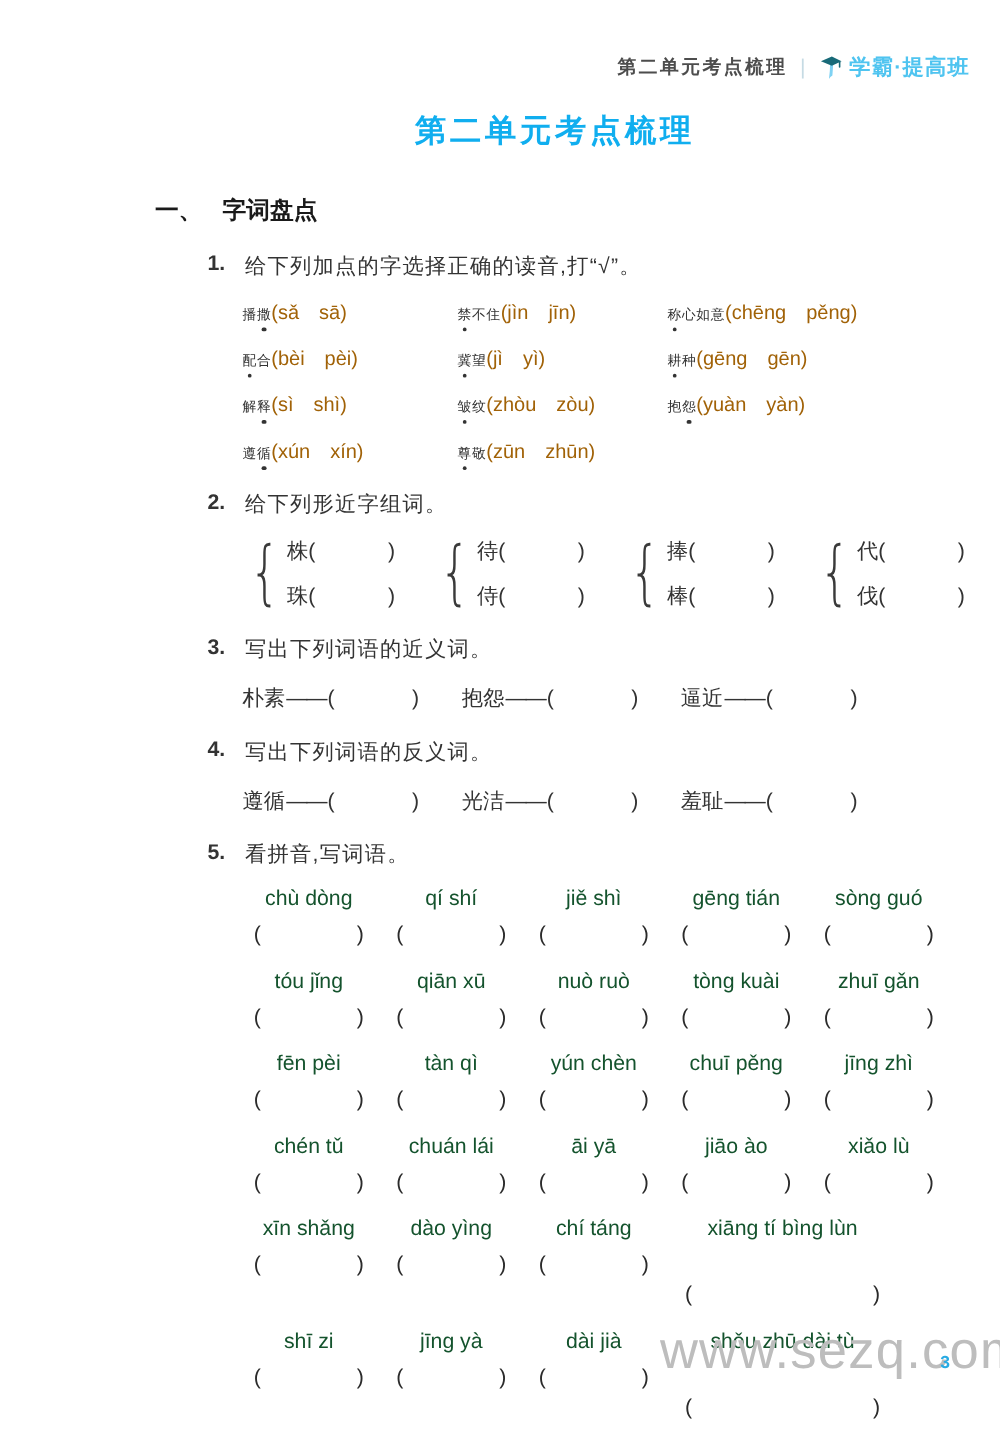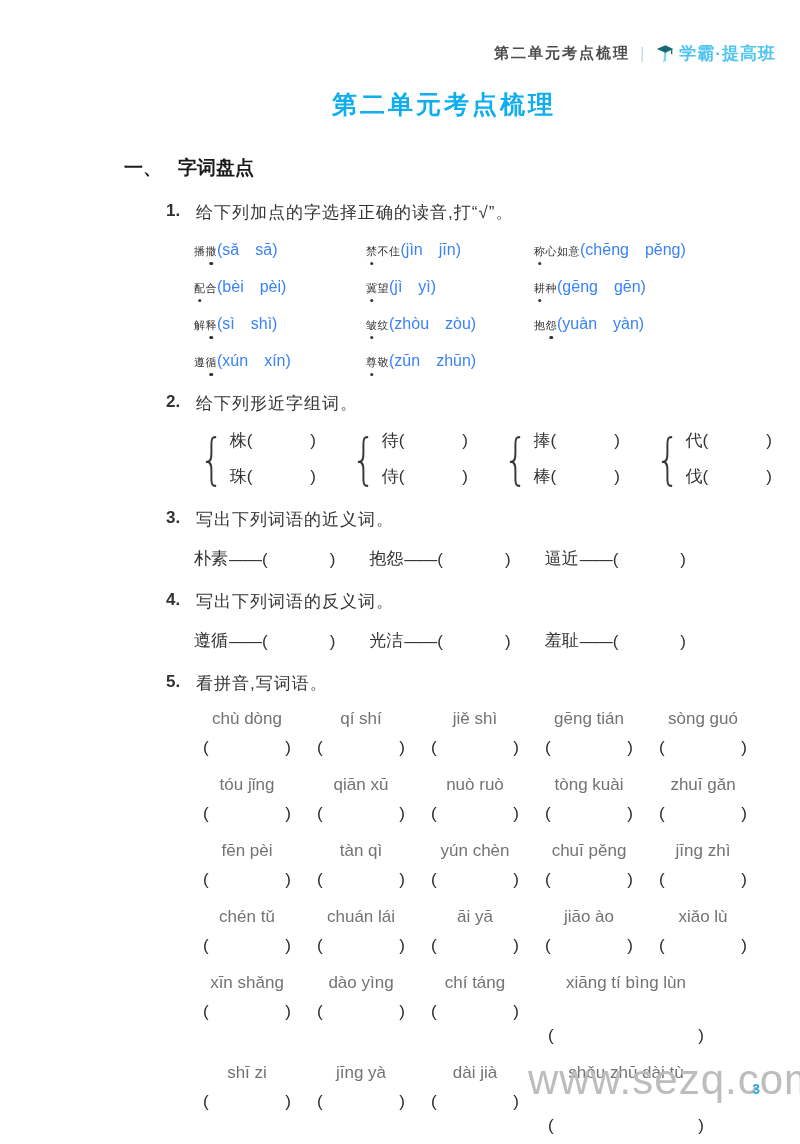--- a/index.html
+++ b/index.html
@@ -34,42 +34,42 @@
   .q1-row{display:flex;margin-bottom:16px;align-items:baseline;}
   .q1-item{display:inline-flex;align-items:baseline;}
   .q1-row .q1-item:nth-child(1){width:172px;}
   .q1-row .q1-item:nth-child(2){width:168px;}
   .word{font-size:11px;letter-spacing:0.5px;}
   .ch{position:relative;display:inline-block;}
   .ch.dot::after{
     content:"";position:absolute;left:50%;bottom:-6px;transform:translateX(-50%);
     width:3.5px;height:3.5px;border-radius:50%;background:#333;
   }
-  .options{font-size:16px;color:#3b82f6;white-space:pre;}
+  .options{font-size:16px;color:#a16207;white-space:pre;}
   
   .q2-row{display:flex;gap:30px;margin:14px 0 0 150px;}
   .q2-group{display:flex;align-items:center;}
   .q2-brace{
     font-family:"DejaVu Sans",sans-serif;font-size:56px;font-weight:200;color:#3a3a3a;
     line-height:1;transform:scaleX(0.7);margin-right:0px;
   }
   .q2-lines{display:flex;flex-direction:column;gap:13px;font-size:17px;}
   .q2-line{display:flex;align-items:baseline;}
   .sp58{display:inline-block;width:58px;}
   
   .q34-row{display:flex;gap:34px;margin:16px 0 0 150px;font-size:17px;align-items:baseline;}
-  .pair{display:inline-flex;align-items:flex-end;}
+  .pair{display:inline-flex;align-items:center;}
   .dash{letter-spacing:-1px;margin:0 1px;}
   .sp64{display:inline-block;width:62px;}
   
   .q5-rows{margin:14px 0 0 146px;}
   .q5-row{display:flex;margin-bottom:17px;}
   .q5-item{width:114px;display:flex;flex-direction:column;align-items:center;gap:9px;}
   .q5-item.wide{width:188px;gap:33px;}
-  .q5-pinyin{font-size:17px;color:#737373;white-space:pre;}
+  .q5-pinyin{font-size:17px;color:#14532d;white-space:pre;}
   .q5-blank{width:88px;display:flex;justify-content:space-between;font-size:17px;color:#2b2b2b;}
   .q5-item.wide .q5-blank{width:156px;}
   
   .watermark{
     position:absolute;right:24px;bottom:40px;
     font-size:42px;color:#bdbdbd;letter-spacing:1px;z-index:1;
   }
   .page-num{
     position:absolute;right:84px;bottom:47px;
     font-size:14px;font-weight:bold;color:#29abe3;z-index:2;

